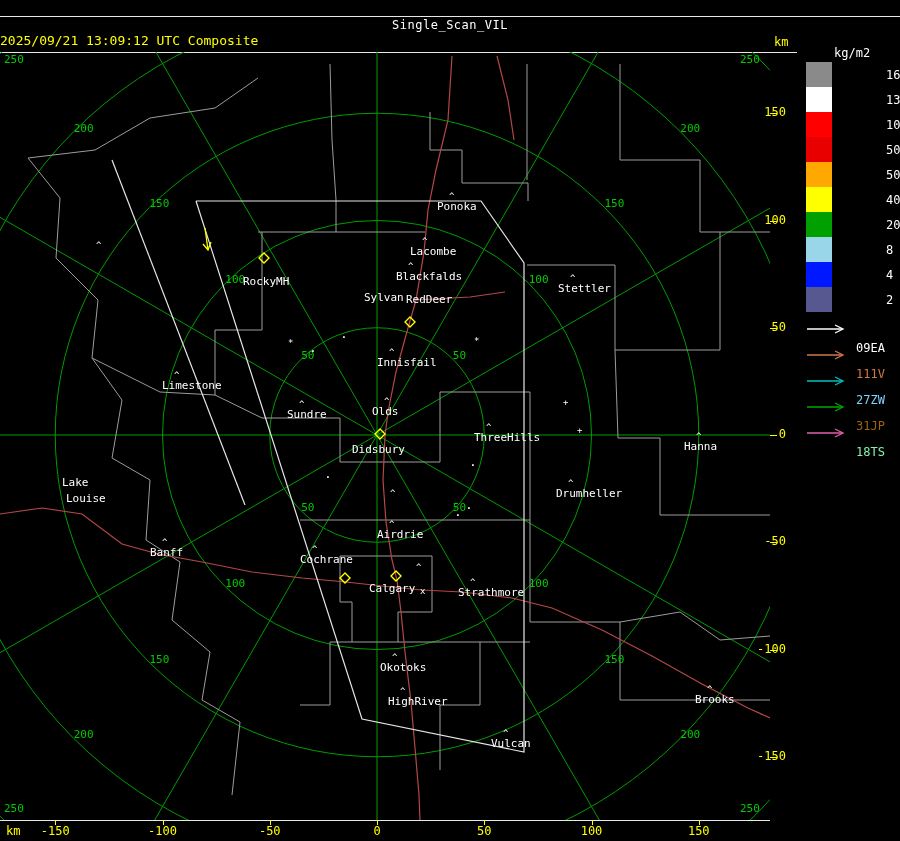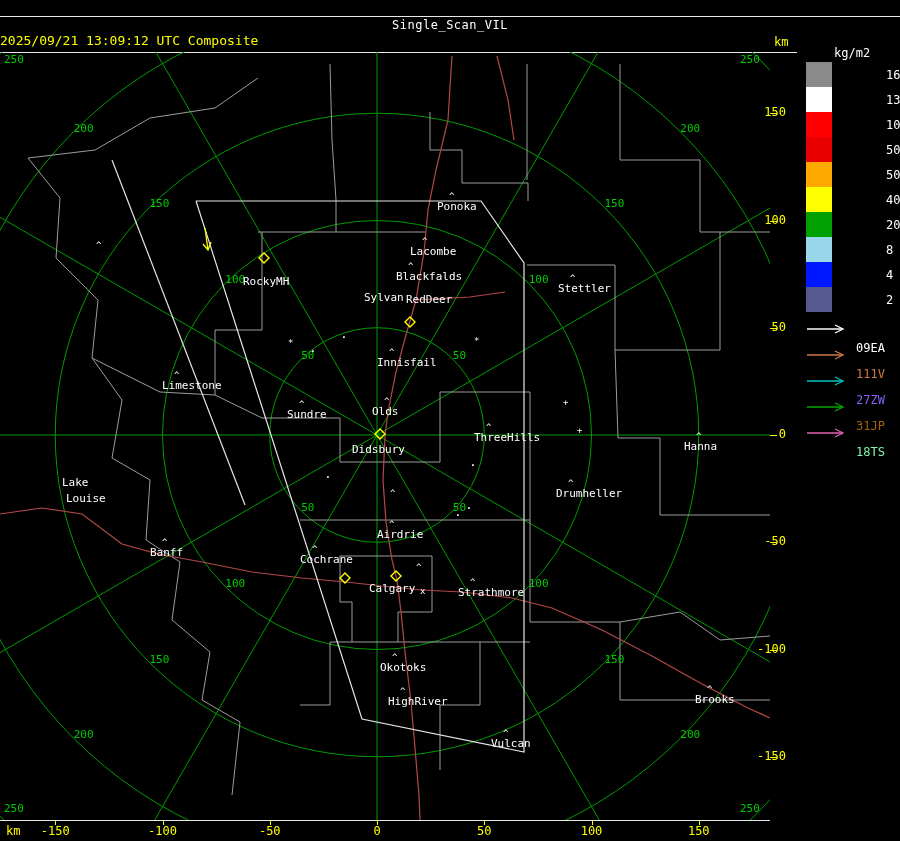--- a/index.html
+++ b/index.html
@@ -273,21 +273,21 @@
         <line x1="1" y1="6" x2="36" y2="6" stroke="#d07848" stroke-width="1.3"></line>
         <polyline points="29,2 37,6 29,10" fill="none" stroke="#d07848" stroke-width="1.3"></polyline>
       </svg>
       <div class="radar-id" style="color: rgb(208, 120, 72);">111V</div>
     </div>
     <div class="radar-row">
       <svg width="42" height="12">
         <line x1="1" y1="6" x2="36" y2="6" stroke="#00c0c0" stroke-width="1.3"></line>
         <polyline points="29,2 37,6 29,10" fill="none" stroke="#00c0c0" stroke-width="1.3"></polyline>
       </svg>
-      <div class="radar-id" style="color: #8b5cf6;">27ZW</div>
+      <div class="radar-id" style="color: #7dd3fc;">27ZW</div>
     </div>
     <div class="radar-row">
       <svg width="42" height="12">
         <line x1="1" y1="6" x2="36" y2="6" stroke="#00a800" stroke-width="1.3"></line>
         <polyline points="29,2 37,6 29,10" fill="none" stroke="#00a800" stroke-width="1.3"></polyline>
       </svg>
       <div class="radar-id" style="color: #a16207;">31JP</div>
     </div>
     <div class="radar-row">
       <svg width="42" height="12">

